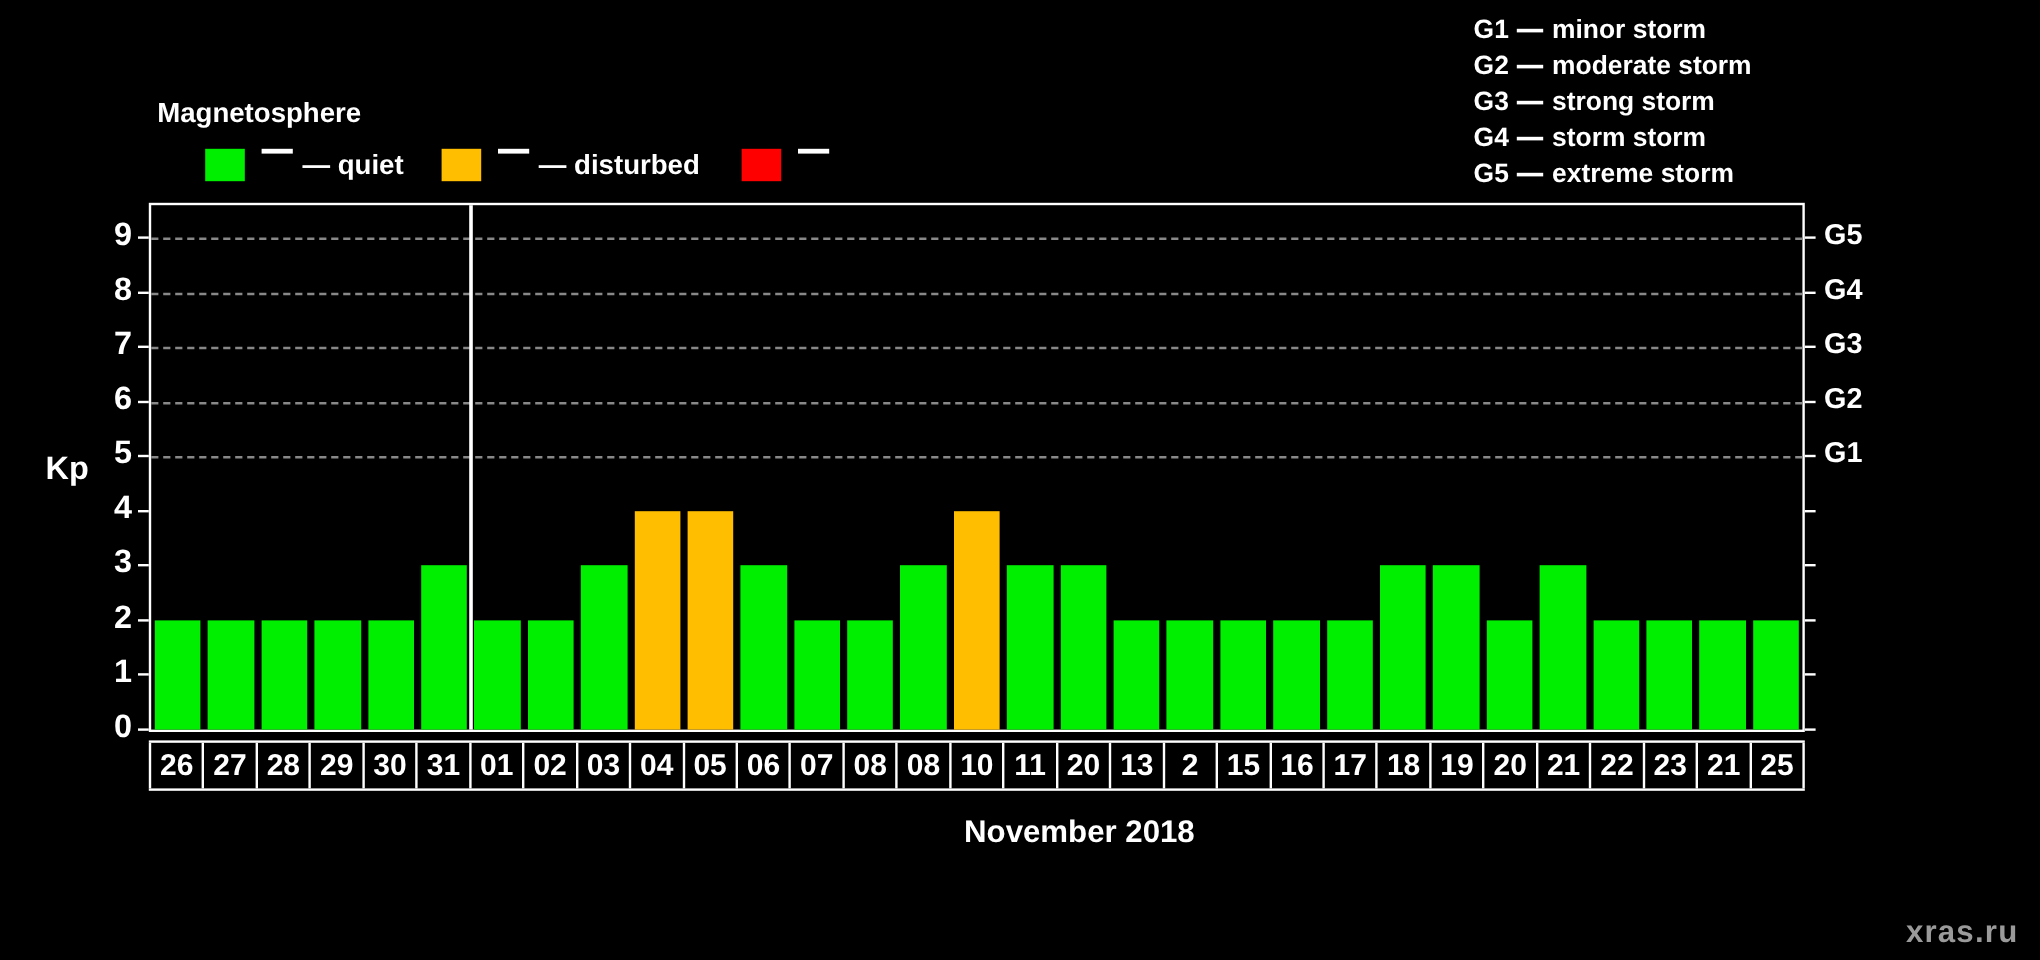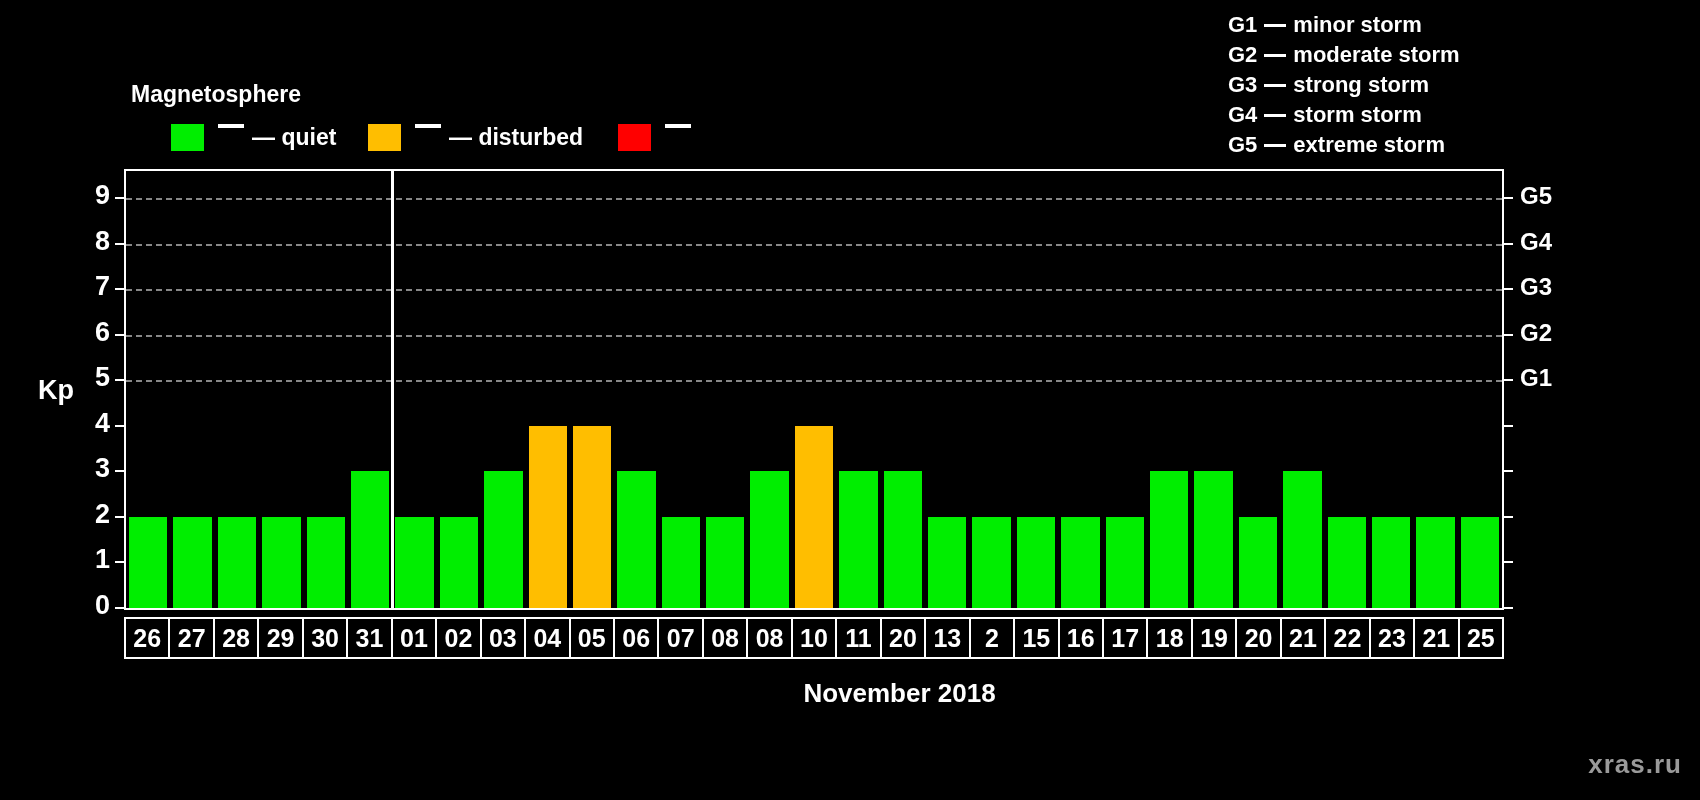--- a/index.html
+++ b/index.html
@@ -80,21 +80,21 @@
   }
   .datecell:last-child{border-right:2px solid #fff;}
 
   .xlabel{
     position:absolute;left:0;top:678px;width:1700px;
     text-align:center;font-size:26px;font-weight:bold;color:#fff;
   }
   .xlabel-inner{display:inline-block;margin-left:99px;}
 
   .watermark{
-    position:absolute;right:18px;bottom:20px;
+    position:absolute;right:18px;bottom:8px;
     font-size:26px;font-weight:bold;color:#9a9a9a;letter-spacing:1px;
   }
 </style>
 </head>
 <body>
 
 <div id="root">
 
   <div class="subtitle">Magnetosphere</div>
 

